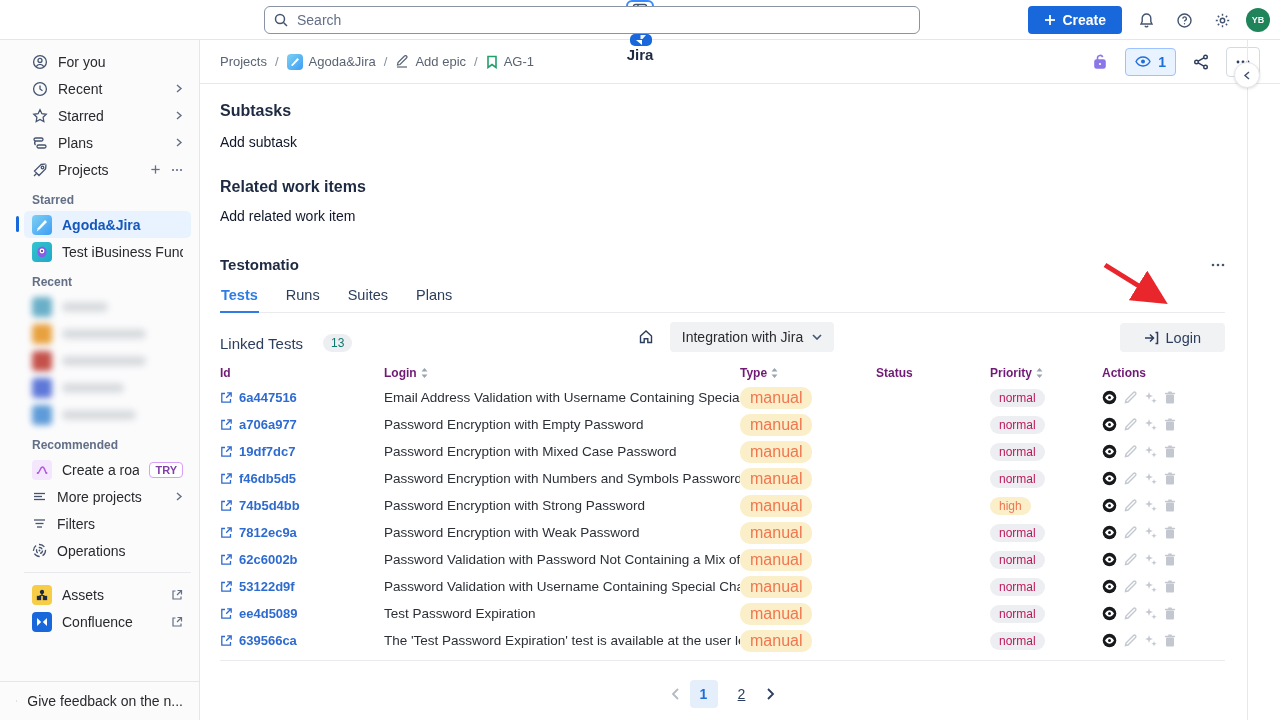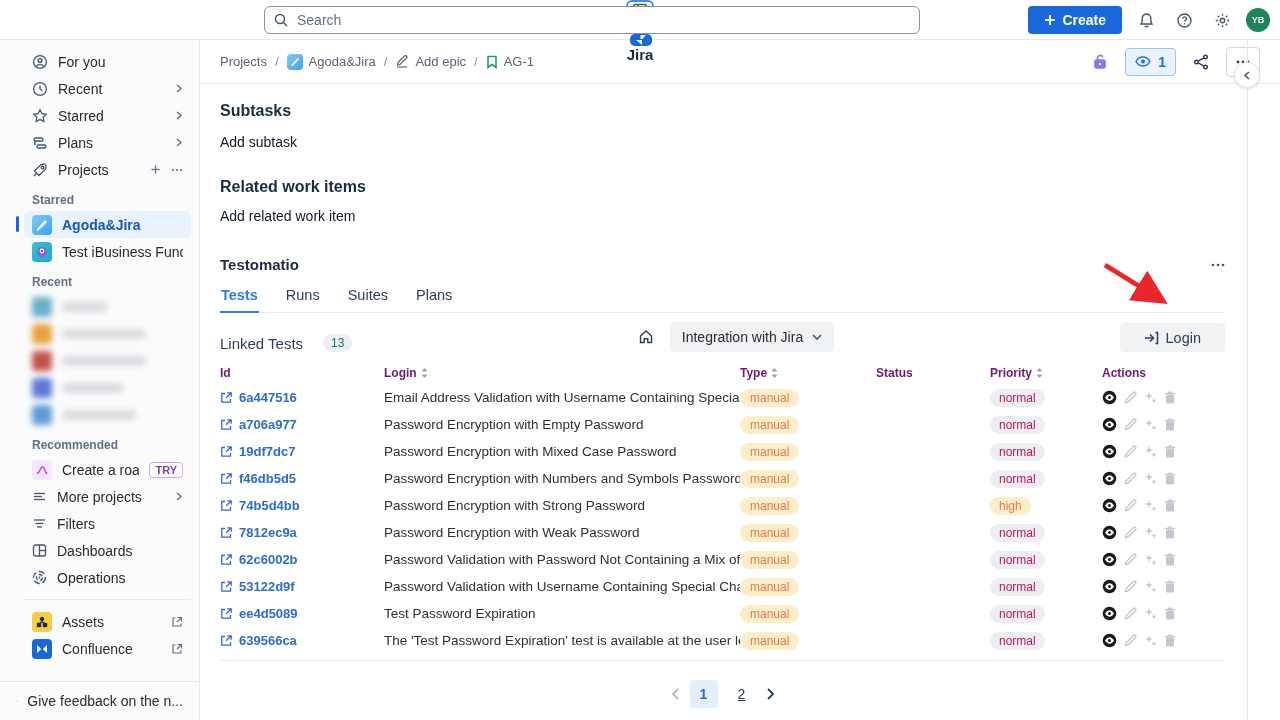--- a/index.html
+++ b/index.html
@@ -100,21 +100,21 @@
     font-family:"Liberation Sans",sans-serif; }
 
   .tt { margin-top:10px; }
   .t-row { display:grid; grid-template-columns:164px 356px 136px 114px 112px auto; align-items:center; }
   .t-head { height:22px; font-size:12px; font-weight:700; color:#701a75; }
   .t-head .hcell { display:flex; align-items:center; gap:4px; }
   .t-body .t-row { height:27px; }
   .id-cell { display:flex; align-items:center; gap:6px; font-size:13px; font-weight:700; color:#2E6BD0;
     cursor:pointer; }
   .title-cell { font-size:13.5px; color:#2B2F36; white-space:nowrap; overflow:hidden; padding-right:14px; }
-  .type-badge { display:inline-block; font-size:12px; color:#F0764F; background:#FBEFC9; border-radius:10px;
+  .type-badge { display:inline-block; font-size:16px; color:#F0764F; background:#FBEFC9; border-radius:10px;
     padding:2px 10px; }
   .dot { width:7px; height:7px; border-radius:50%; background:#4BC38C; margin-left:2px; }
   .prio { display:inline-block; font-size:12px; color:#be185d; background:#EDEEF1; border-radius:9px;
     padding:2px 9px; }
   .prio.high { color:#F0764F; background:#FBEFC9; }
   .acts { display:flex; align-items:center; gap:7px; }
   .act { border:none; background:none; padding:0; cursor:pointer; display:flex; color:#C3C8D0; }
   .act.dark { color:#17191C; }
   .t-bottom { height:1px; background:#E9EBEE; margin-top:6px; }
 
@@ -320,28 +320,20 @@
       </svg>
   </div>
 
   <div class="s-item">
     <svg width="15" height="15" viewBox="0 0 15 15" stroke="#44546F" stroke-width="1.3">
         <line x1="2" y1="4" x2="13" y2="4"></line>
         <line x1="3.5" y1="7.5" x2="11.5" y2="7.5"></line>
         <line x1="5" y1="11" x2="10" y2="11"></line>
       </svg>
     <span class="grow">Filters</span>
-  </div>
-  <div class="s-item">
-    <svg width="15" height="15" viewBox="0 0 15 15" fill="none" stroke="#44546F" stroke-width="1.3">
-        <rect x="1.5" y="2" width="12" height="11" rx="2"></rect>
-        <line x1="7.5" y1="2" x2="7.5" y2="13"></line>
-        <line x1="7.5" y1="7.5" x2="13.5" y2="7.5"></line>
-      </svg>
-    <span class="grow">Dashboards</span>
   </div>
   <div class="s-item">
     <svg width="15" height="15" viewBox="0 0 15 15" fill="none" stroke="#44546F" stroke-width="1.3">
         <circle cx="7.5" cy="7.5" r="6" stroke-dasharray="6 3"></circle>
         <circle cx="7.5" cy="7.5" r="3" stroke-dasharray="4 2.5"></circle>
         <circle cx="7.5" cy="7.5" r=".9" fill="#44546F" stroke="none"></circle>
       </svg>
     <span class="grow">Operations</span>
   </div>
 

